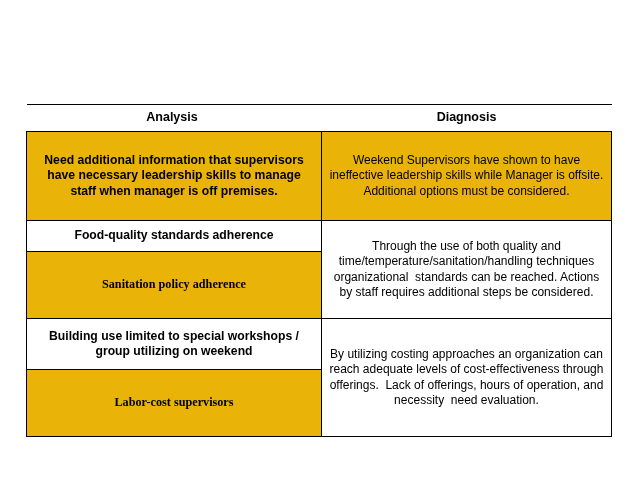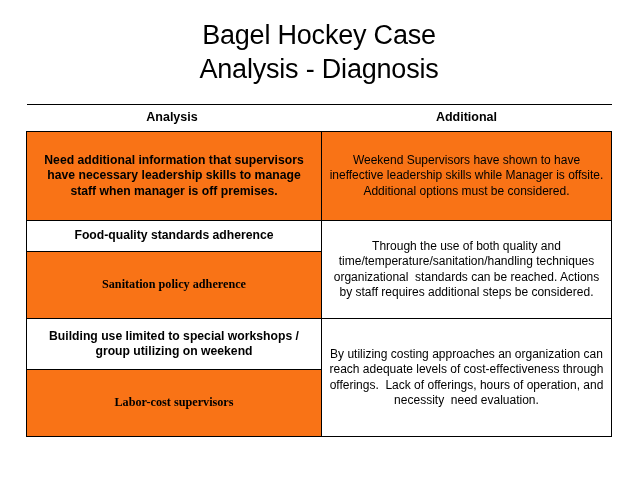--- a/index.html
+++ b/index.html
@@ -77,51 +77,47 @@
 
   td.cell-analysis {
     font-size: 12.2px;
     font-weight: 700;
   }
   td.cell-diagnosis {
     font-size: 12px;
     font-weight: 400;
   }
 
-  .fill-gray { background: #f97316; }
+  .fill-gray { background: #eab308; }
   .fill-white { background: #ffffff; }
 
   .h-tall   { height: 80px; }
   .h-short  { height: 22px; }
   .h-mid    { height: 74px; }
   .h-two    { height: 42px; }
   .h-low    { height: 58px; font-family: Liberation Serif, serif; }
 
   .cell-text { display: block; white-space: pre-wrap; }
 </style>
 </head>
 <body>
 
 <div class="slide">
 
-  <div class="slide-title">
-    <span class="title-line">Bagel Hockey Case</span>
-    <span class="title-line">Analysis - Diagnosis</span>
-  </div>
 
   <div class="table-wrap">
     <table class="matrix">
       <colgroup>
         <col class="c-analysis">
         <col class="c-diagnosis">
       </colgroup>
       <thead>
         <tr class="head-row">
           <th class="th-analysis">Analysis</th>
-          <th class="th-diagnosis">Additional</th>
+          <th class="th-diagnosis">Diagnosis</th>
         </tr>
       </thead>
       <tbody>
 
         <tr>
           <td class="cell-analysis fill-gray h-tall">
             <span class="cell-text">Need additional information that supervisors have necessary leadership skills to manage staff when manager is off premises.</span>
           </td>
           <td class="cell-diagnosis fill-gray h-tall">
             <span class="cell-text">Weekend Supervisors have shown to have ineffective leadership skills while Manager is offsite. Additional options must be considered.</span>

